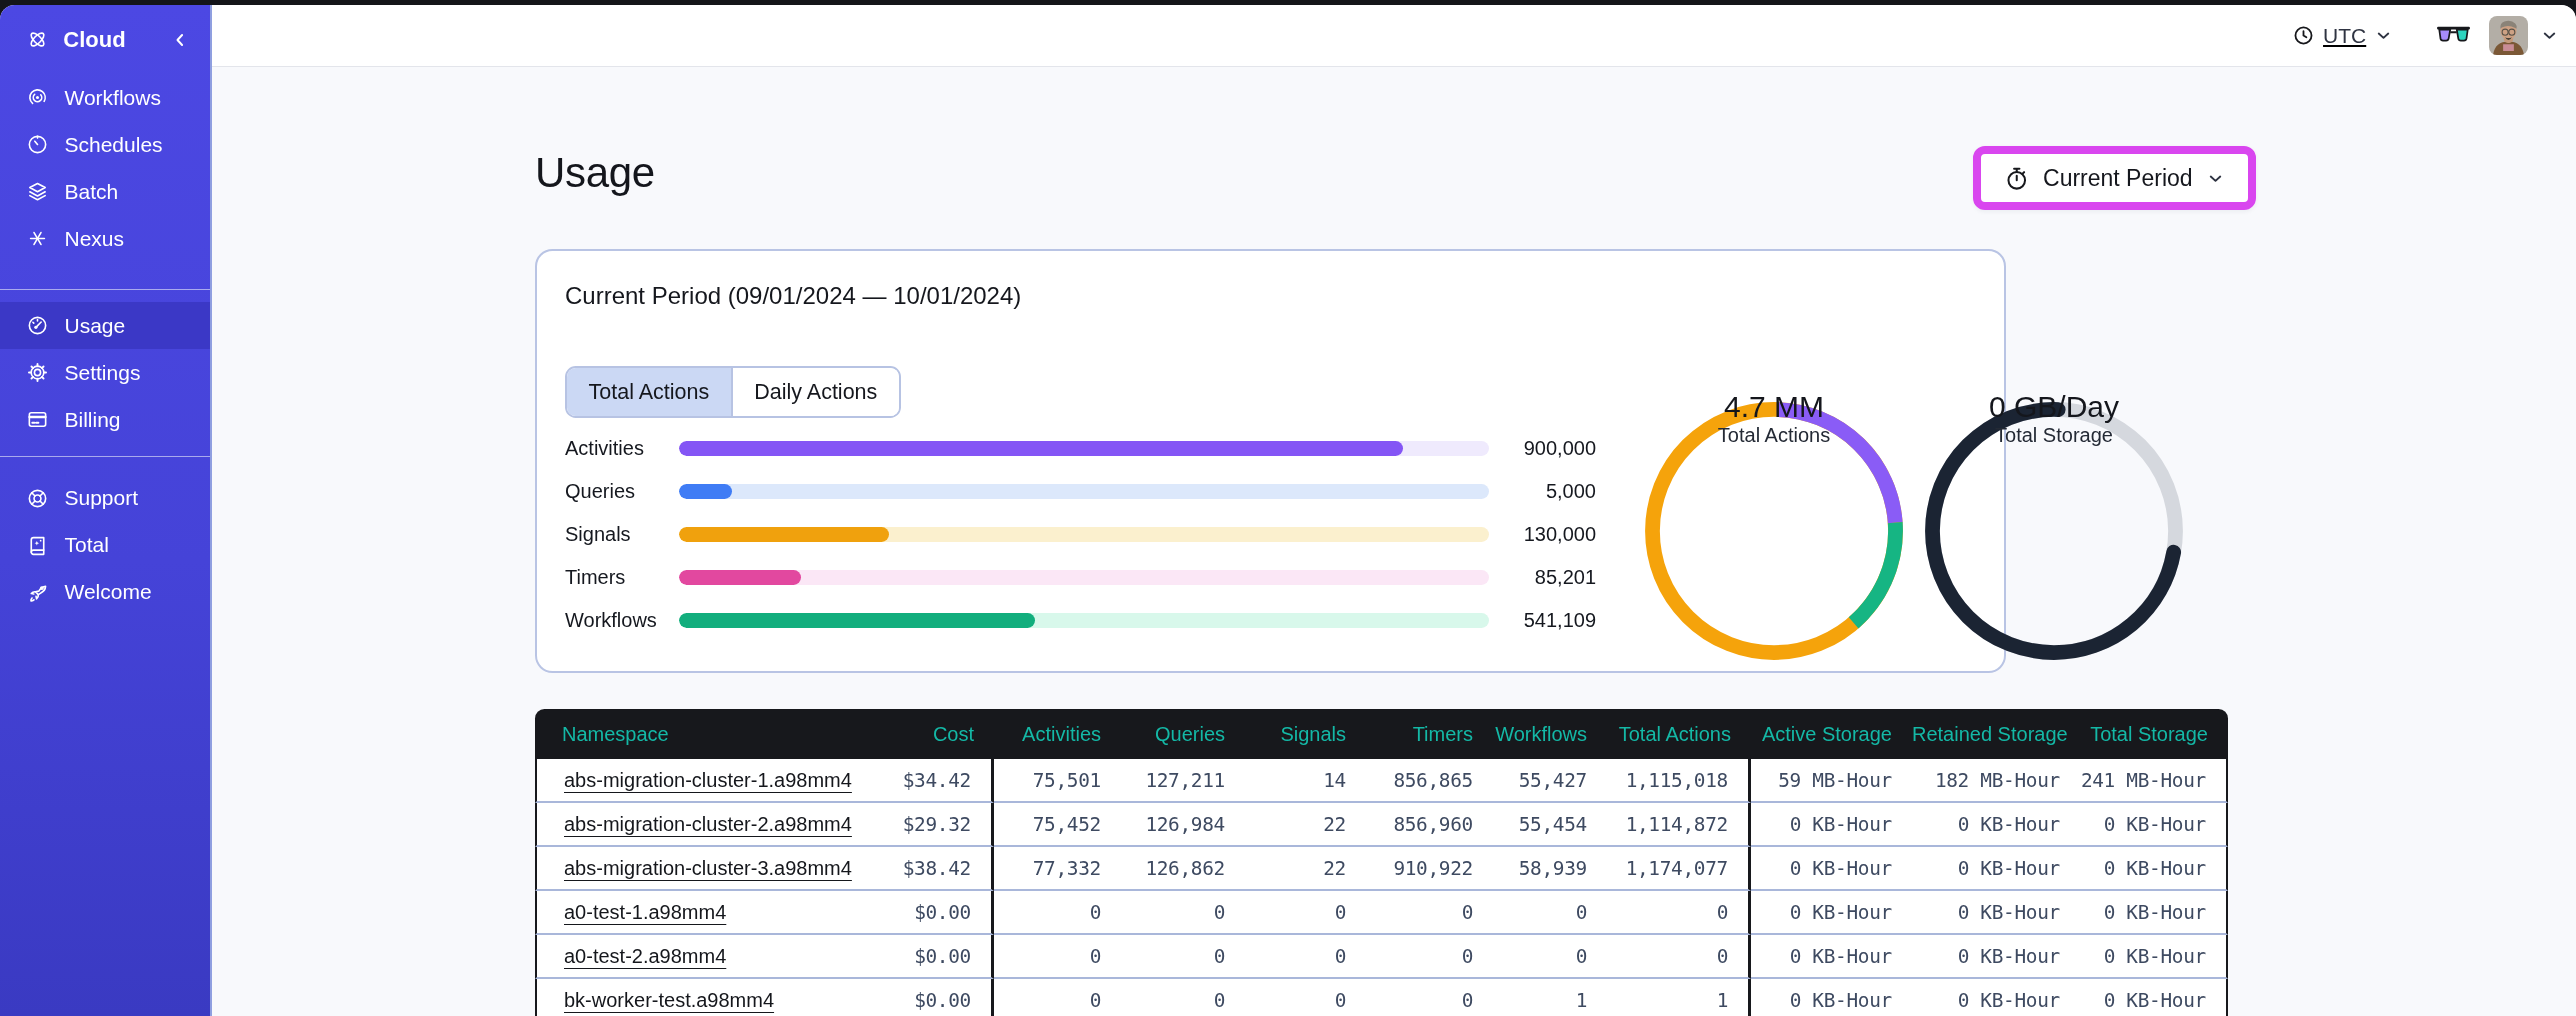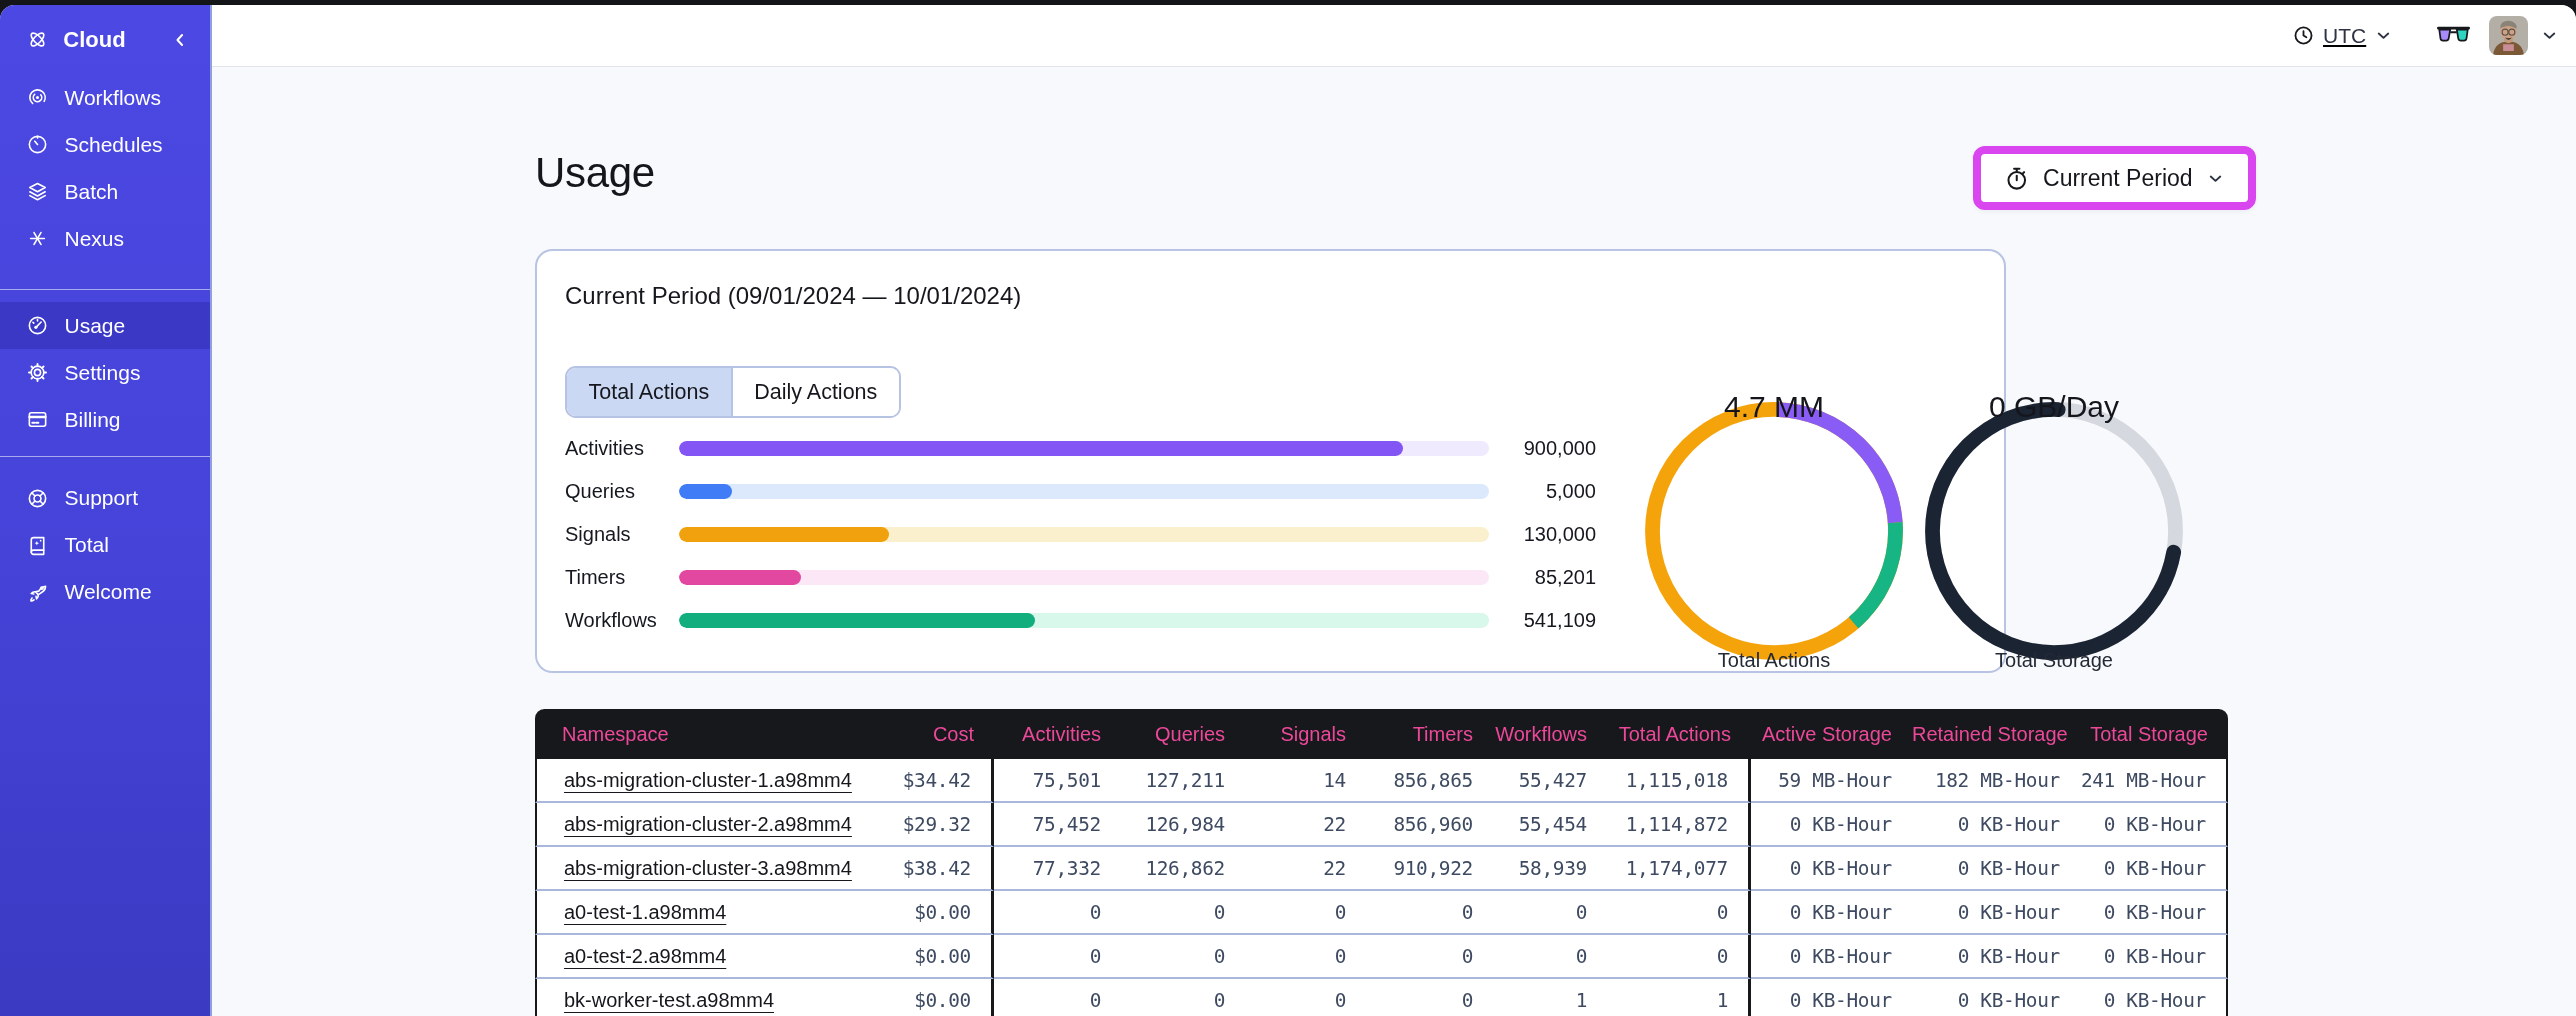--- a/index.html
+++ b/index.html
@@ -74,28 +74,28 @@
   .bar-label { width:114px; font-size:20px; color:#15181f; }
   .bar-track { width:810px; height:14.8px; border-radius:7.4px; position:relative;
                overflow:hidden; flex:none; }
   .bar-fill { position:absolute; left:0; top:0; bottom:0; border-radius:7.4px; }
   .bar-value { flex:1; text-align:right; font-size:20px; color:#15181f; }
 
   .donut { position:absolute; top:139px; width:282px; height:282px; }
   #donut-0 { left:1096px; } #donut-1 { left:1376px; }
   .donut svg { position:absolute; inset:0; }
   .donut-center { position:absolute; inset:0; display:flex; flex-direction:column;
-                  align-items:center; justify-content:space-between; gap:8px; }
+                  align-items:center; justify-content:flex-start; gap:0; }
   .donut-value { font-size:30px; font-weight:500; color:#14161c; }
   .donut-label { font-size:20px; color:#242a35; }
 
   
   .table-wrap { position:absolute; left:323px; top:642px; width:1693px; }
   table { border-collapse:separate; border-spacing:0; width:100%; table-layout:fixed; }
-  thead th { background:#17181C; color:#ec4899; font-size:20px; font-weight:500; height:50px;
+  thead th { background:#17181C; color:#14b8a6; font-size:20px; font-weight:500; height:50px;
              text-align:right; padding:0 20px 0 0; white-space:nowrap; }
   thead th.c-ns { text-align:left; padding-left:27px; }
   thead th:first-child { border-top-left-radius:9.4px; }
   thead th:last-child { border-top-right-radius:9.4px; }
   tbody td { background:#fff; height:44px; border-bottom:2px solid #A9B7DA; text-align:right;
              padding:0 20px 0 0; white-space:nowrap; }
   tbody td.c-ns { text-align:left; padding:0 0 0 27px; }
   tbody td:first-child { border-left:2.7px solid #17181C; }
   tbody td:last-child { border-right:2.7px solid #17181C; }
   .div-r { border-right:3.4px solid #17181C; }

